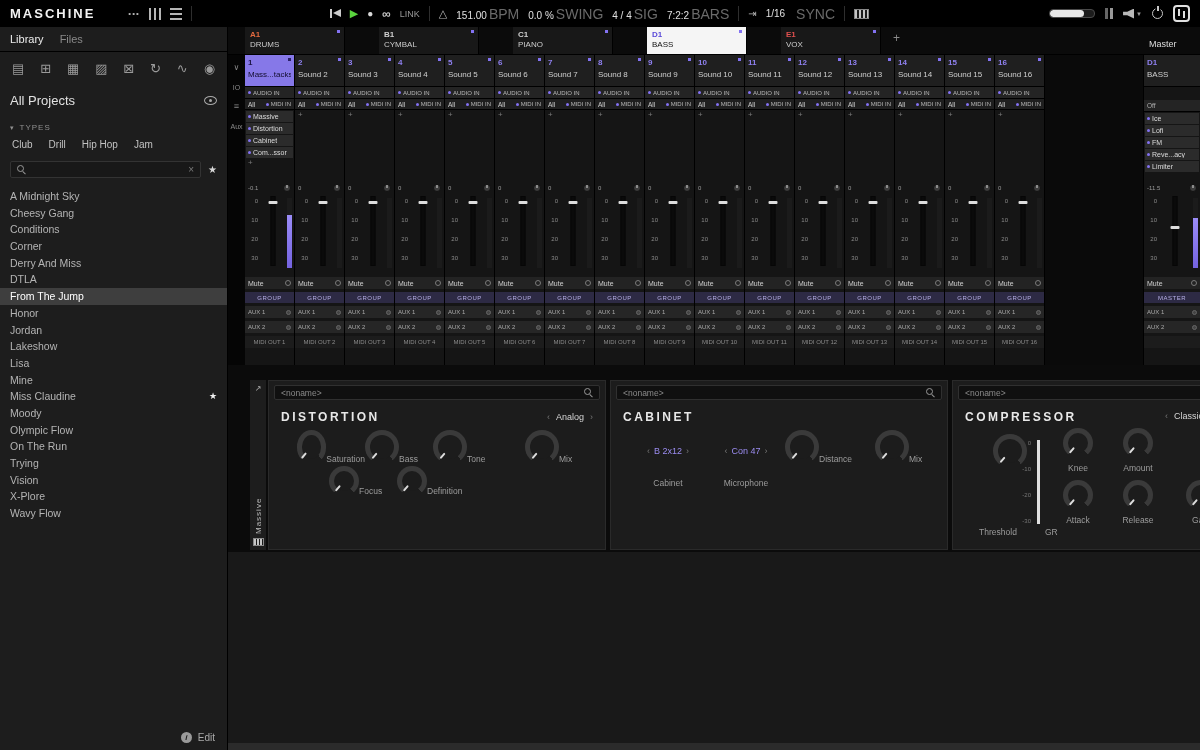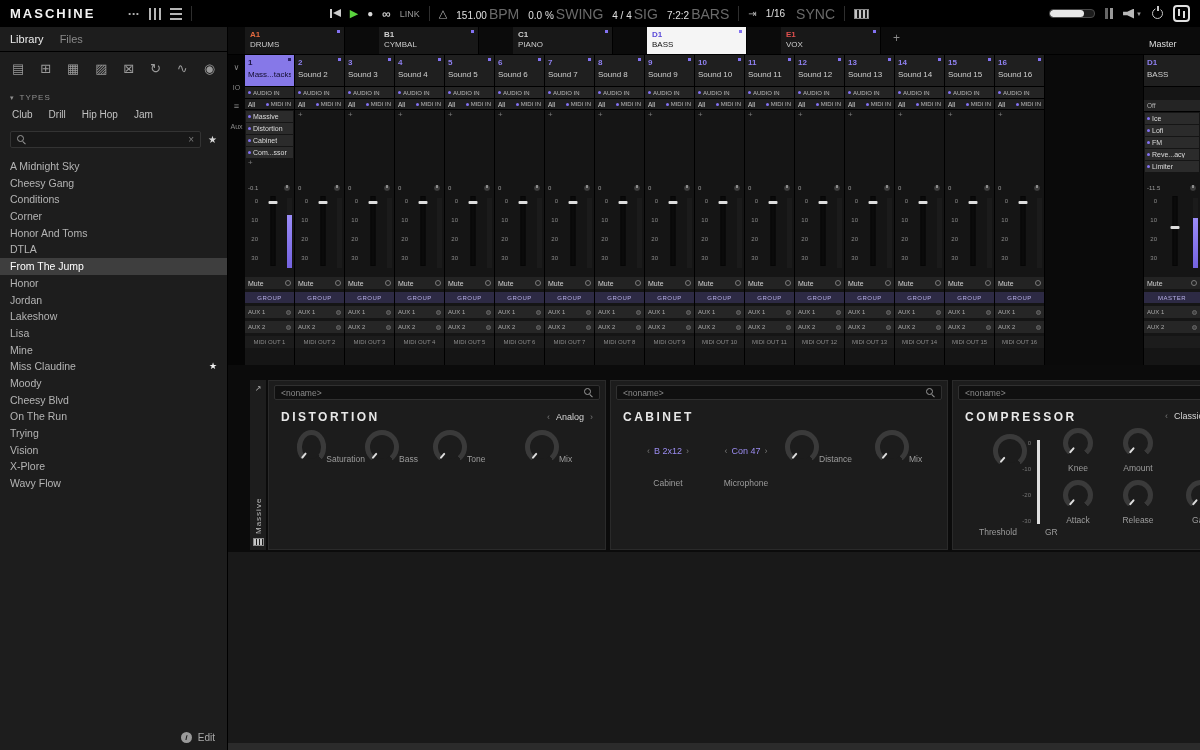--- a/index.html
+++ b/index.html
@@ -269,20 +269,24 @@
     <div class="sb-icons">
       <span>▤</span>
       <span>⊞</span>
       <span>▦</span>
       <span>▨</span>
       <span>⊠</span>
       <span>↻</span>
       <span>∿</span>
       <span>◉</span>
     </div>
+    <div class="sb-section">
+      <span class="sb-title">All Projects</span>
+      <span class="eye"></span>
+    </div>
     <div class="sb-types">
       <span class="types-caret">▾</span>
       <span>TYPES</span>
     </div>
     <div class="sb-tags">
         <span class="sb-tag">Club</span>
         <span class="sb-tag">Drill</span>
         <span class="sb-tag">Hip Hop</span>
         <span class="sb-tag">Jam</span>
       </div>
@@ -301,21 +305,21 @@
         <div class="proj">
           <span class="proj-label">Cheesy Gang</span>
         </div>
         <div class="proj">
           <span class="proj-label">Conditions</span>
         </div>
         <div class="proj">
           <span class="proj-label">Corner</span>
         </div>
         <div class="proj">
-          <span class="proj-label">Honor And Toms</span>
+          <span class="proj-label">Derry And Miss</span>
         </div>
         <div class="proj">
           <span class="proj-label">DTLA</span>
         </div>
         <div class="proj selected">
           <span class="proj-label">From The Jump</span>
         </div>
         <div class="proj">
           <span class="proj-label">Honor</span>
         </div>
@@ -332,21 +336,21 @@
           <span class="proj-label">Mine</span>
         </div>
         <div class="proj">
           <span class="proj-label">Miss Claudine</span>
           <span class="proj-star">★</span>
         </div>
         <div class="proj">
           <span class="proj-label">Moody</span>
         </div>
         <div class="proj">
-          <span class="proj-label">Cheesy Blvd</span>
+          <span class="proj-label">Olympic Flow</span>
         </div>
         <div class="proj">
           <span class="proj-label">On The Run</span>
         </div>
         <div class="proj">
           <span class="proj-label">Trying</span>
         </div>
         <div class="proj">
           <span class="proj-label">Vision</span>
         </div>
@@ -1449,20 +1453,34 @@
               </div>
               <div class="knob-label">Tone</div>
             </div>
           <div class="knob-unit mix-unit" style="--v: 1;">
               <div class="knob">
                 <span class="ptr"></span>
               </div>
               <div class="knob-label">Mix</div>
             </div>
         </div>
+        <div class="r2">
+          <div class="knob-unit k30" style="--v: 0.05;">
+              <div class="knob">
+                <span class="ptr"></span>
+              </div>
+              <div class="knob-label">Focus</div>
+            </div>
+          <div class="knob-unit k30" style="--v: 0.5;">
+              <div class="knob">
+                <span class="ptr"></span>
+              </div>
+              <div class="knob-label">Definition</div>
+            </div>
+        </div>
       </section>
 
       <section class="panel">
         <div class="panel-search">
           <span>&lt;noname&gt;</span>
           <span class="mag-icon"></span>
         </div>
         <div class="panel-head">
           <span class="panel-title">CABINET</span>
         </div>

